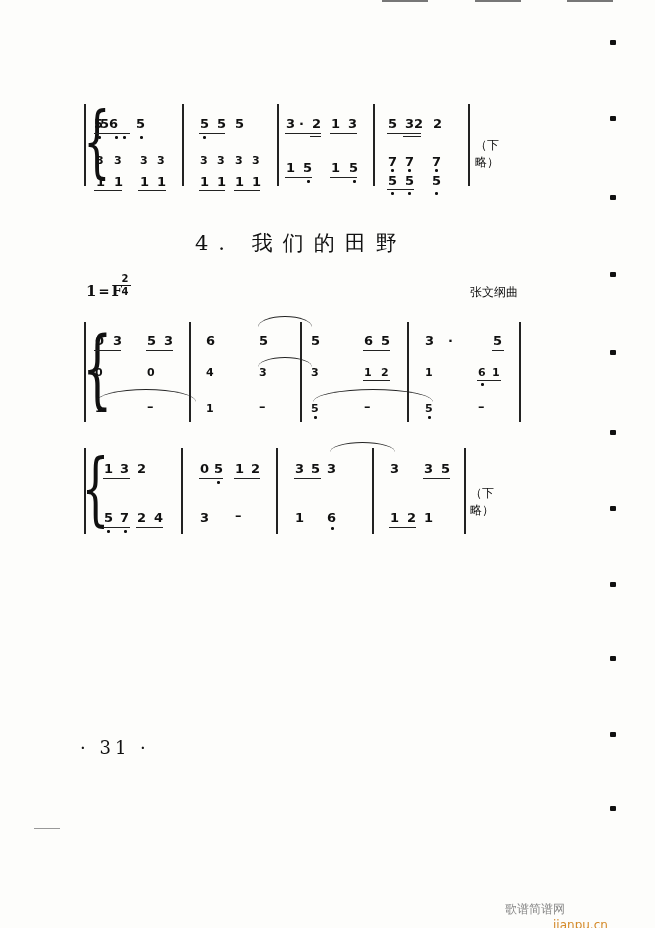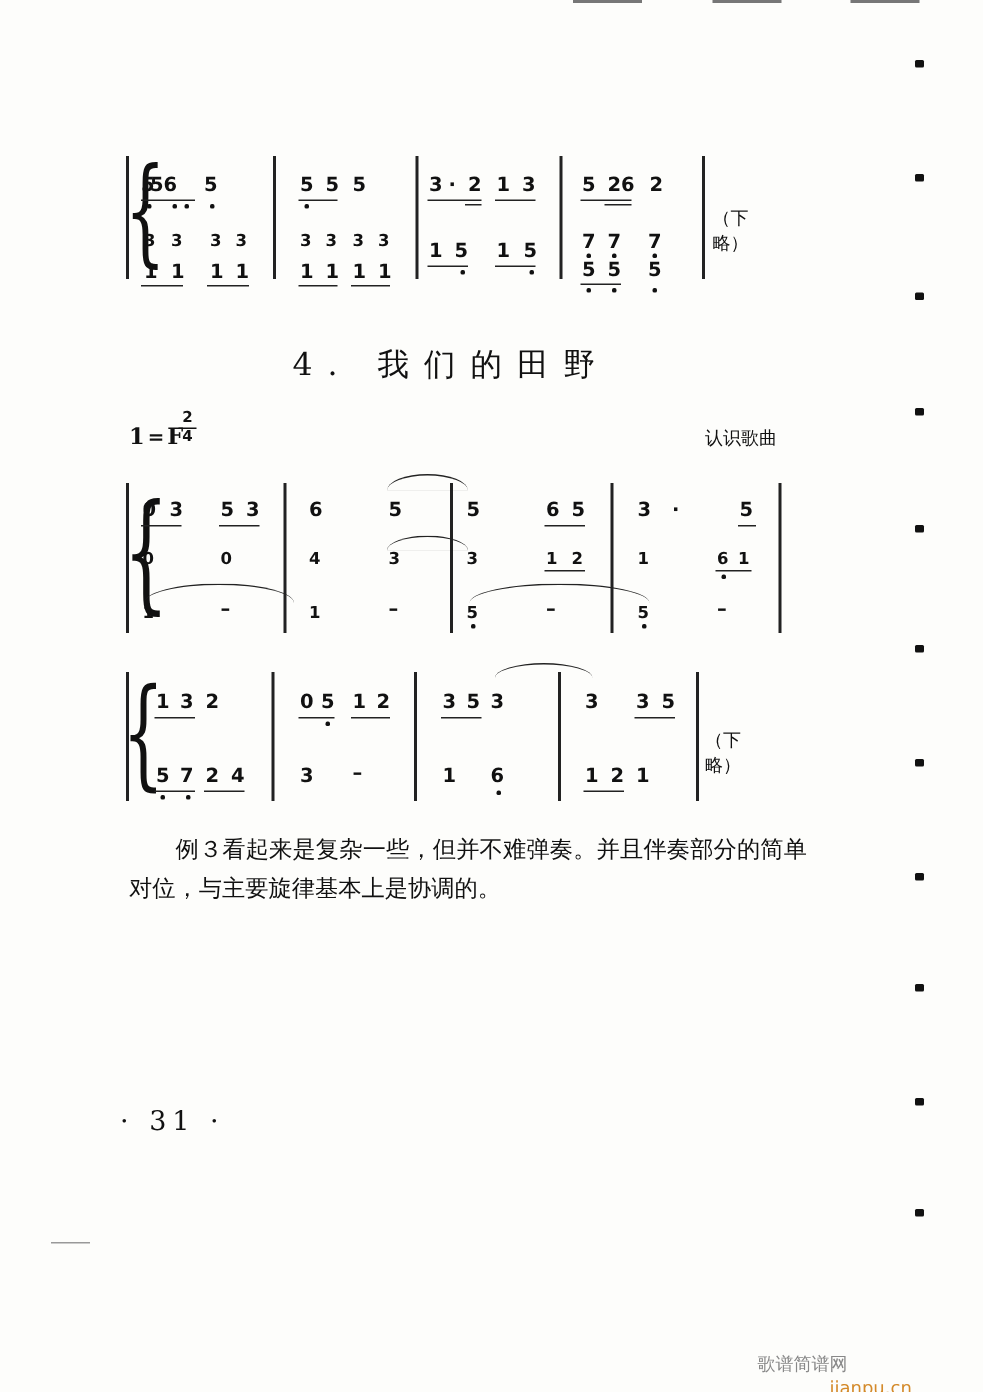--- a/index.html
+++ b/index.html
@@ -113,21 +113,21 @@
   <div class="note" style="left:286px;top:161px">1</div>
     <div class="note" style="left:303px;top:161px">5</div>
     <div class="note" style="left:331px;top:161px">1</div>
     <div class="note" style="left:349px;top:161px">5</div>
   <div class="ul" style="left:285px;top:177px;width:27px"></div>
     <div class="ul" style="left:330px;top:177px;width:27px"></div>
   <div class="dot" style="left:307px;top:180px"></div>
     <div class="dot" style="left:353px;top:180px"></div>
 
   <div class="note" style="left:388px;top:117px">5</div>
-    <div class="note" style="left:405px;top:117px">26</div>
+    <div class="note" style="left:405px;top:117px">32</div>
     <div class="note" style="left:433px;top:117px">2</div>
   <div class="ul" style="left:387px;top:133px;width:34px"></div>
     <div class="ul" style="left:403px;top:136px;width:18px"></div>
   <div class="note" style="left:388px;top:155px">7</div>
     <div class="note" style="left:405px;top:155px">7</div>
     <div class="note" style="left:432px;top:155px">7</div>
   <div class="dot" style="left:391px;top:169px"></div>
     <div class="dot" style="left:408px;top:169px"></div>
     <div class="dot" style="left:435px;top:169px"></div>
   <div class="note" style="left:388px;top:174px">5</div>
@@ -141,21 +141,21 @@
   <div class="omit" style="left:475px;top:137px">（下略）</div>
 </div>
 
 <div class="title">4. 我们的田野</div>
 <div class="key">1＝F</div>
 <div class="frac">
   <span>2</span>
   <span class="line"></span>
   <span>4</span>
 </div>
-<div class="composer">认识歌曲</div>
+<div class="composer">张文纲曲</div>
 
 <div class="system">
   <div class="brace" style="left:70px;top:318px;font-size:86px;line-height:100px;transform:scaleX(0.55);">{</div>
   <div class="barline" style="left:84px;top:322px;height:100px"></div>
   <div class="barline" style="left:189px;top:322px;height:100px"></div>
   <div class="barline" style="left:300px;top:322px;height:100px"></div>
   <div class="barline" style="left:407px;top:322px;height:100px"></div>
   <div class="barline" style="left:519px;top:322px;height:100px"></div>
 
   <div class="note" style="left:95px;top:334px">0</div>
@@ -249,21 +249,20 @@
     <div class="dot" style="left:331px;top:527px"></div>
   <div class="note" style="left:390px;top:511px">1</div>
     <div class="note" style="left:407px;top:511px">2</div>
     <div class="note" style="left:424px;top:511px">1</div>
   <div class="ul" style="left:389px;top:527px;width:27px"></div>
 
   <div class="omit" style="left:470px;top:485px">（下略）</div>
 </div>
 
 <div class="para" style="top:554px;">
-  <p style="text-indent:2em;"><span>例３看起来是复杂一些，但并不难弹奏。并且伴奏部分的简单对位，与主要旋律基本上是协调的。</span></p>
 </div>
 
 <div class="pagenum">· 31 ·</div>
 
 <div class="scratch"></div>
 
 <div class="watermark">
   <span>歌谱简谱网</span>
   <span class="dom">jianpu.cn</span>
 </div>

